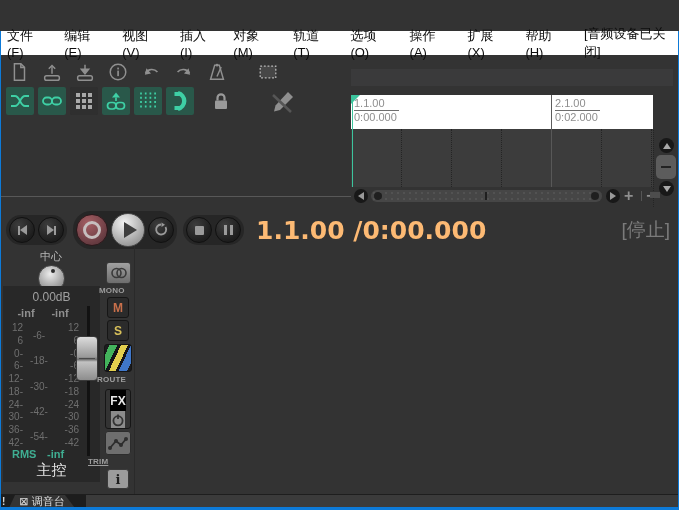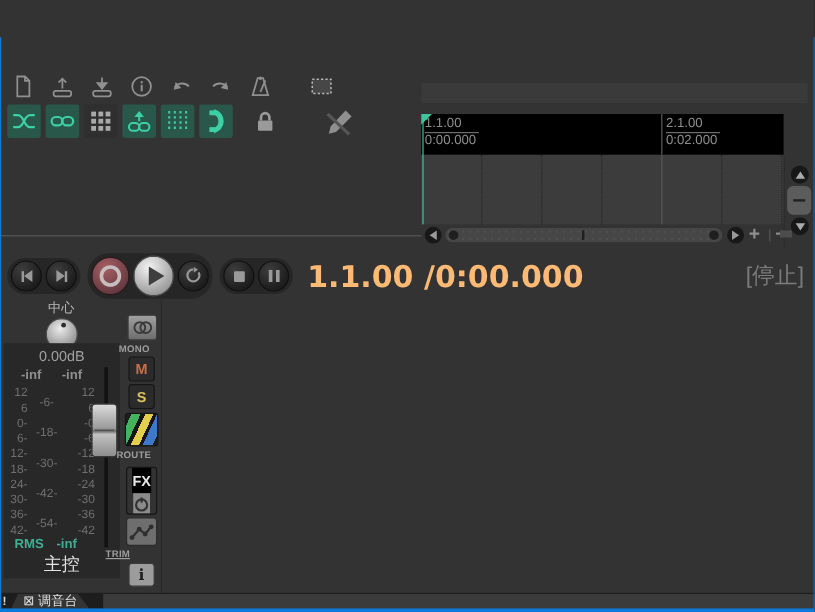--- a/index.html
+++ b/index.html
@@ -18,21 +18,21 @@
   
   #tb1{left:6px;top:59px;display:flex;gap:8px;align-items:center;}
   .ic1{width:25px;height:25px;display:flex;align-items:center;justify-content:center;color:#909090;}
   #tb2{left:6px;top:87px;display:flex;gap:4px;align-items:center;}
   .tbtn2{width:28px;height:28px;border-radius:2px;display:flex;align-items:center;justify-content:center;}
   .tbtn2.on{background:#29584a;color:#3ed0a5;}
   .tbtn2.off{background:#2f2f2f;color:#a9a9a9;}
   .tbtn2.bare{background:transparent;color:#9a9a9a;}
   
   #dockstrip{left:351px;top:69px;width:322px;height:17px;background:#3a3a3b;}
-  #ruler{left:351px;top:95px;width:302px;height:34px;background:#000000;overflow:hidden;}
+  #ruler{left:351px;top:95px;width:302px;height:34px;background:#ffffff;overflow:hidden;}
   .rmark{position:absolute;top:2px;line-height:13px;font-size:11px;color:#8e8e8e;}
   .rbeat{display:inline-block;border-bottom:1px solid #6e6e6e;padding-right:14px;}
   #rtick{position:absolute;left:200px;top:0;width:1px;height:34px;background:#5c5c5c;}
   #arrange{left:351px;top:129px;width:302px;height:58px;background:#3c3c3c;}
   .gline{position:absolute;top:0;width:0;height:58px;border-left:1px dotted #242424;}
   .gline.solid{border-left:1px solid #585858;}
   #editcursor{left:352px;top:95px;width:1px;height:92px;background:#3cc49d;}
   #cursorflag{left:351px;top:95px;width:0;height:0;border-top:9px solid #3cc49d;border-right:9px solid transparent;}
   
   .circ{background:#181818;border-radius:50%;display:flex;align-items:center;justify-content:center;}
@@ -124,20 +124,33 @@
   #fr-r{left:678px;top:31px;width:1px;height:479px;}
   #fr-b{left:0;top:507px;width:679px;height:3px;}
   svg{display:block;}
 </style>
 </head>
 <body>
 
 <div id="app">
 
 
+  <div id="menubar" class="abs">
+    <span>文件(F)</span>
+    <span>编辑(E)</span>
+    <span>视图(V)</span>
+    <span>插入(I)</span>
+    <span>对象(M)</span>
+    <span>轨道(T)</span>
+    <span>选项(O)</span>
+    <span>操作(A)</span>
+    <span>扩展(X)</span>
+    <span>帮助(H)</span>
+    <span id="menu-audio">[音频设备已关闭]</span>
+  </div>
 
   <div id="tb1" class="abs">
     <div class="ic1">
       <svg width="22" height="22" viewBox="0 0 24 24" fill="none" stroke="currentColor" stroke-width="1.6">
         <path d="M7 3 H14 L18 7 V21 H7 Z"></path>
           <path d="M14 3 V7 H18"></path>
         </svg>
     </div>
     <div class="ic1">
       <svg width="22" height="22" viewBox="0 0 24 24" fill="none" stroke="currentColor" stroke-width="1.6">

